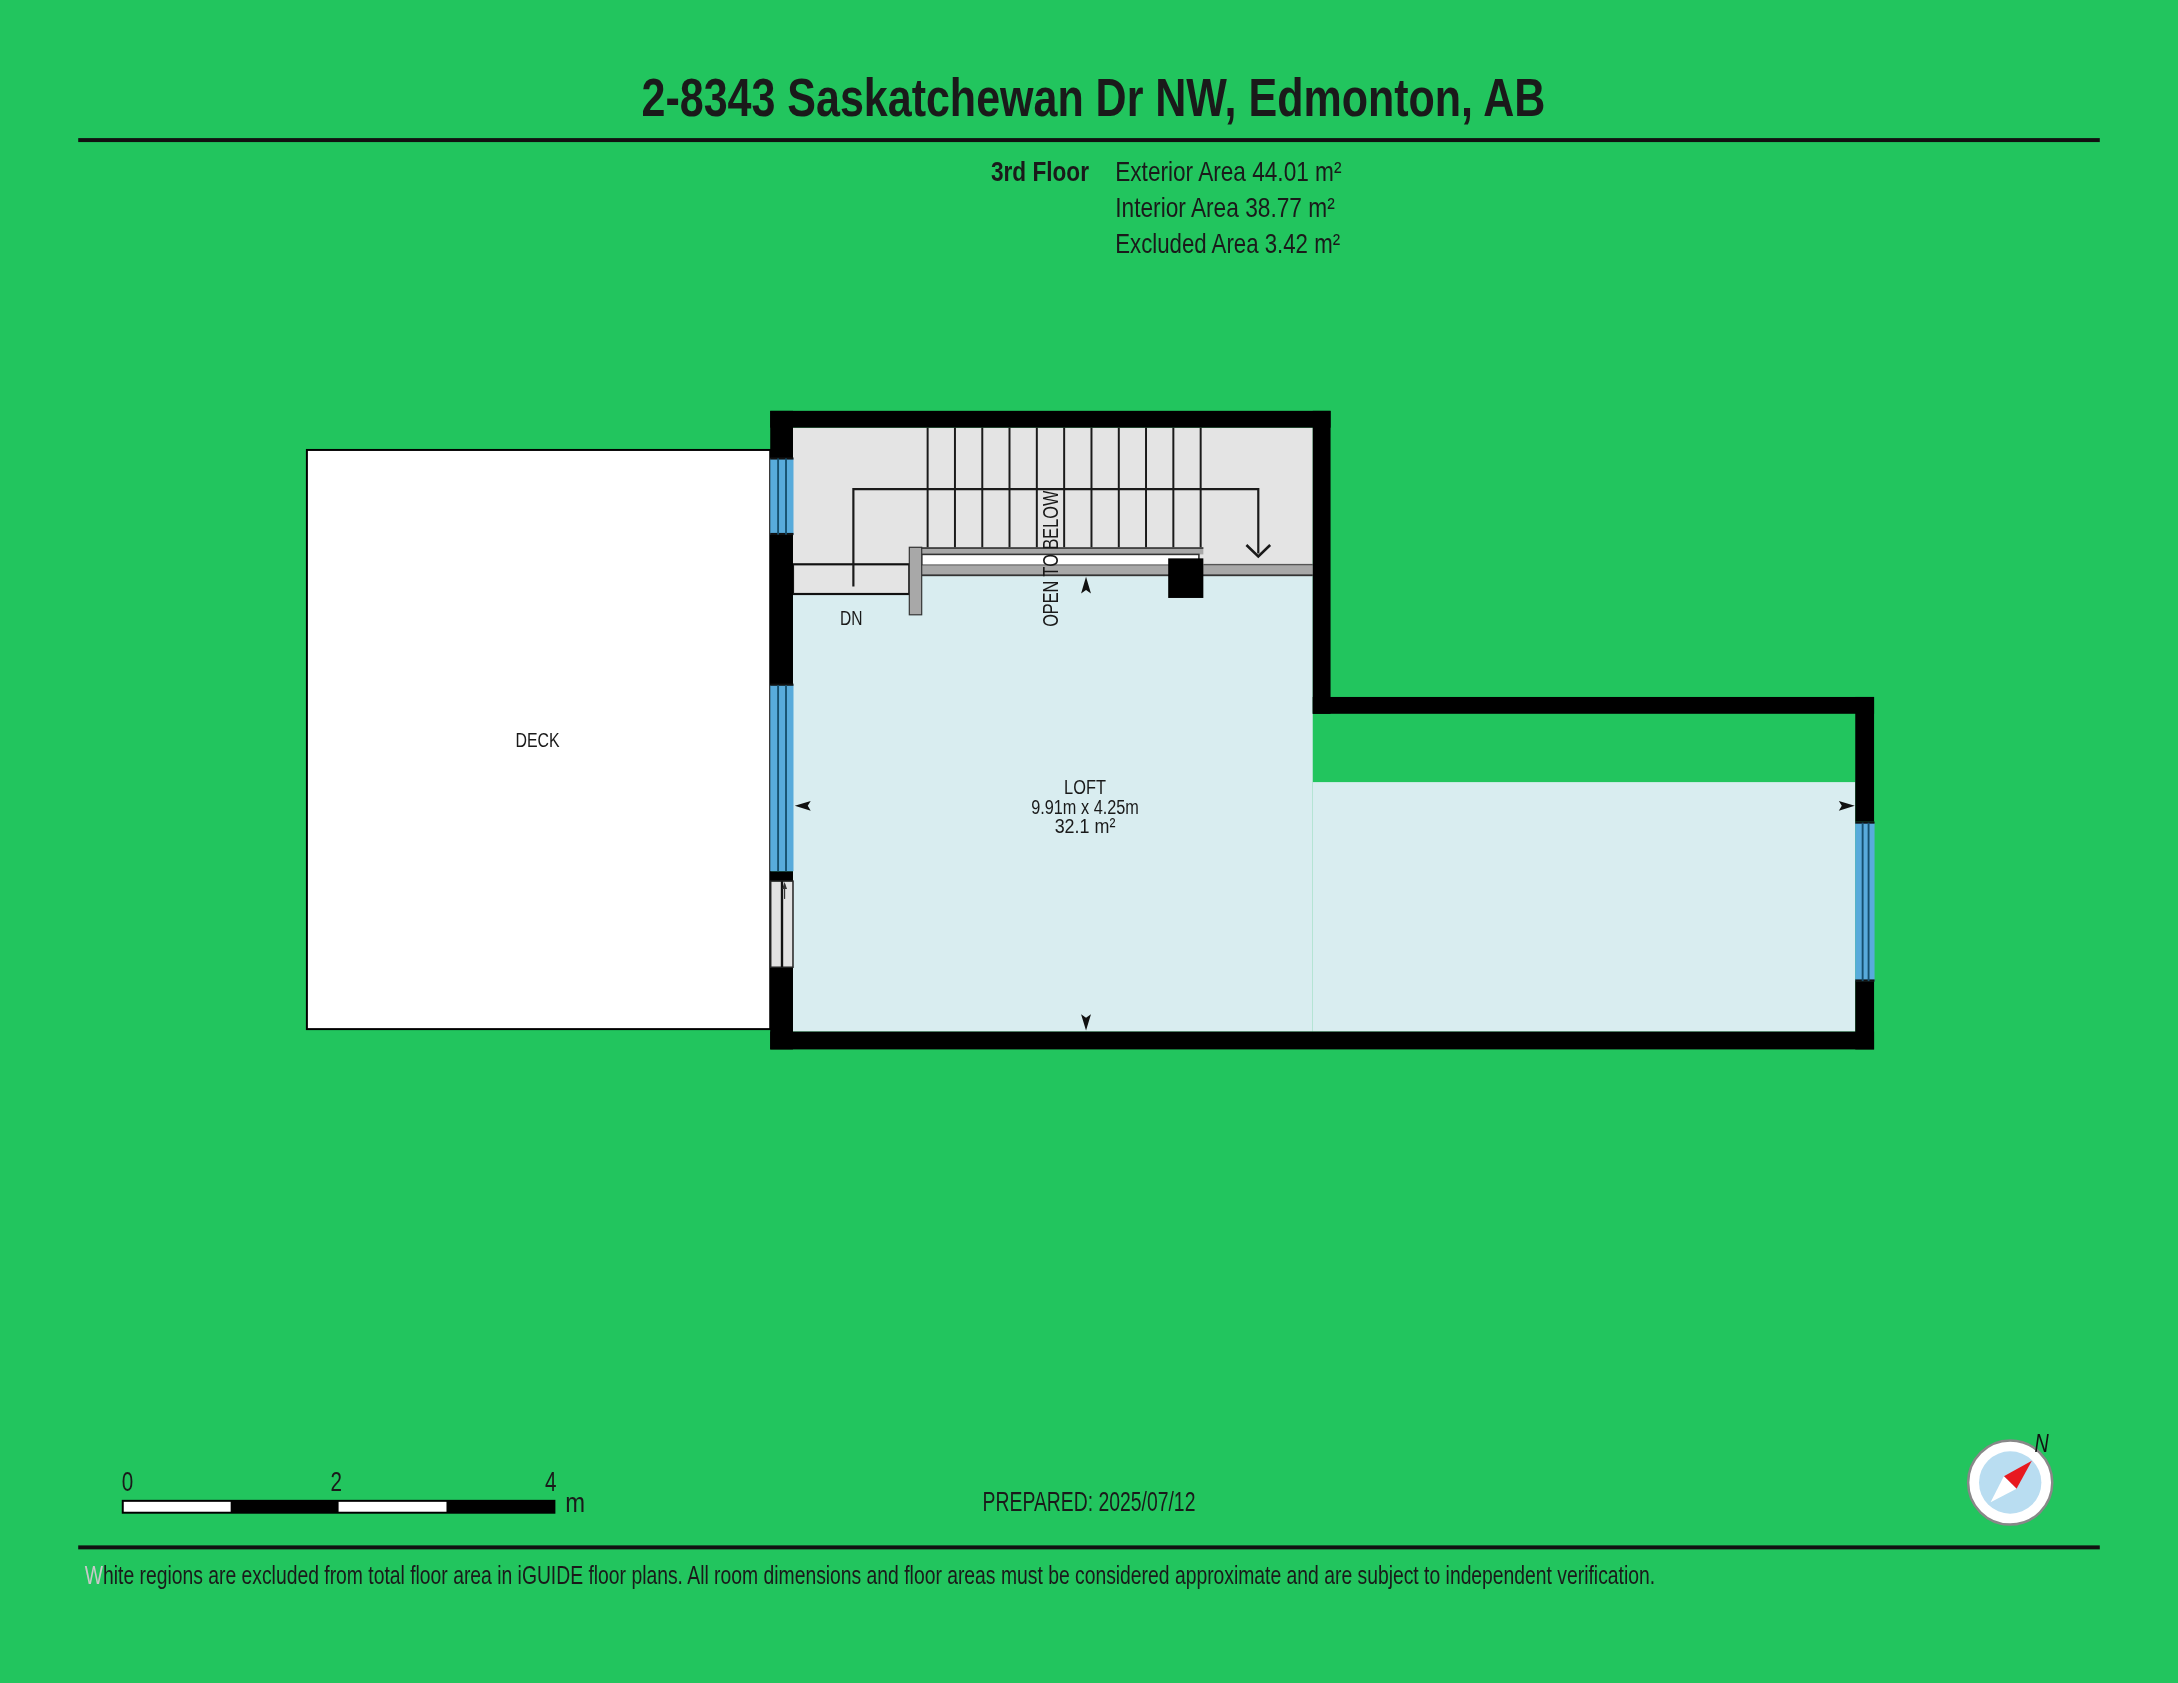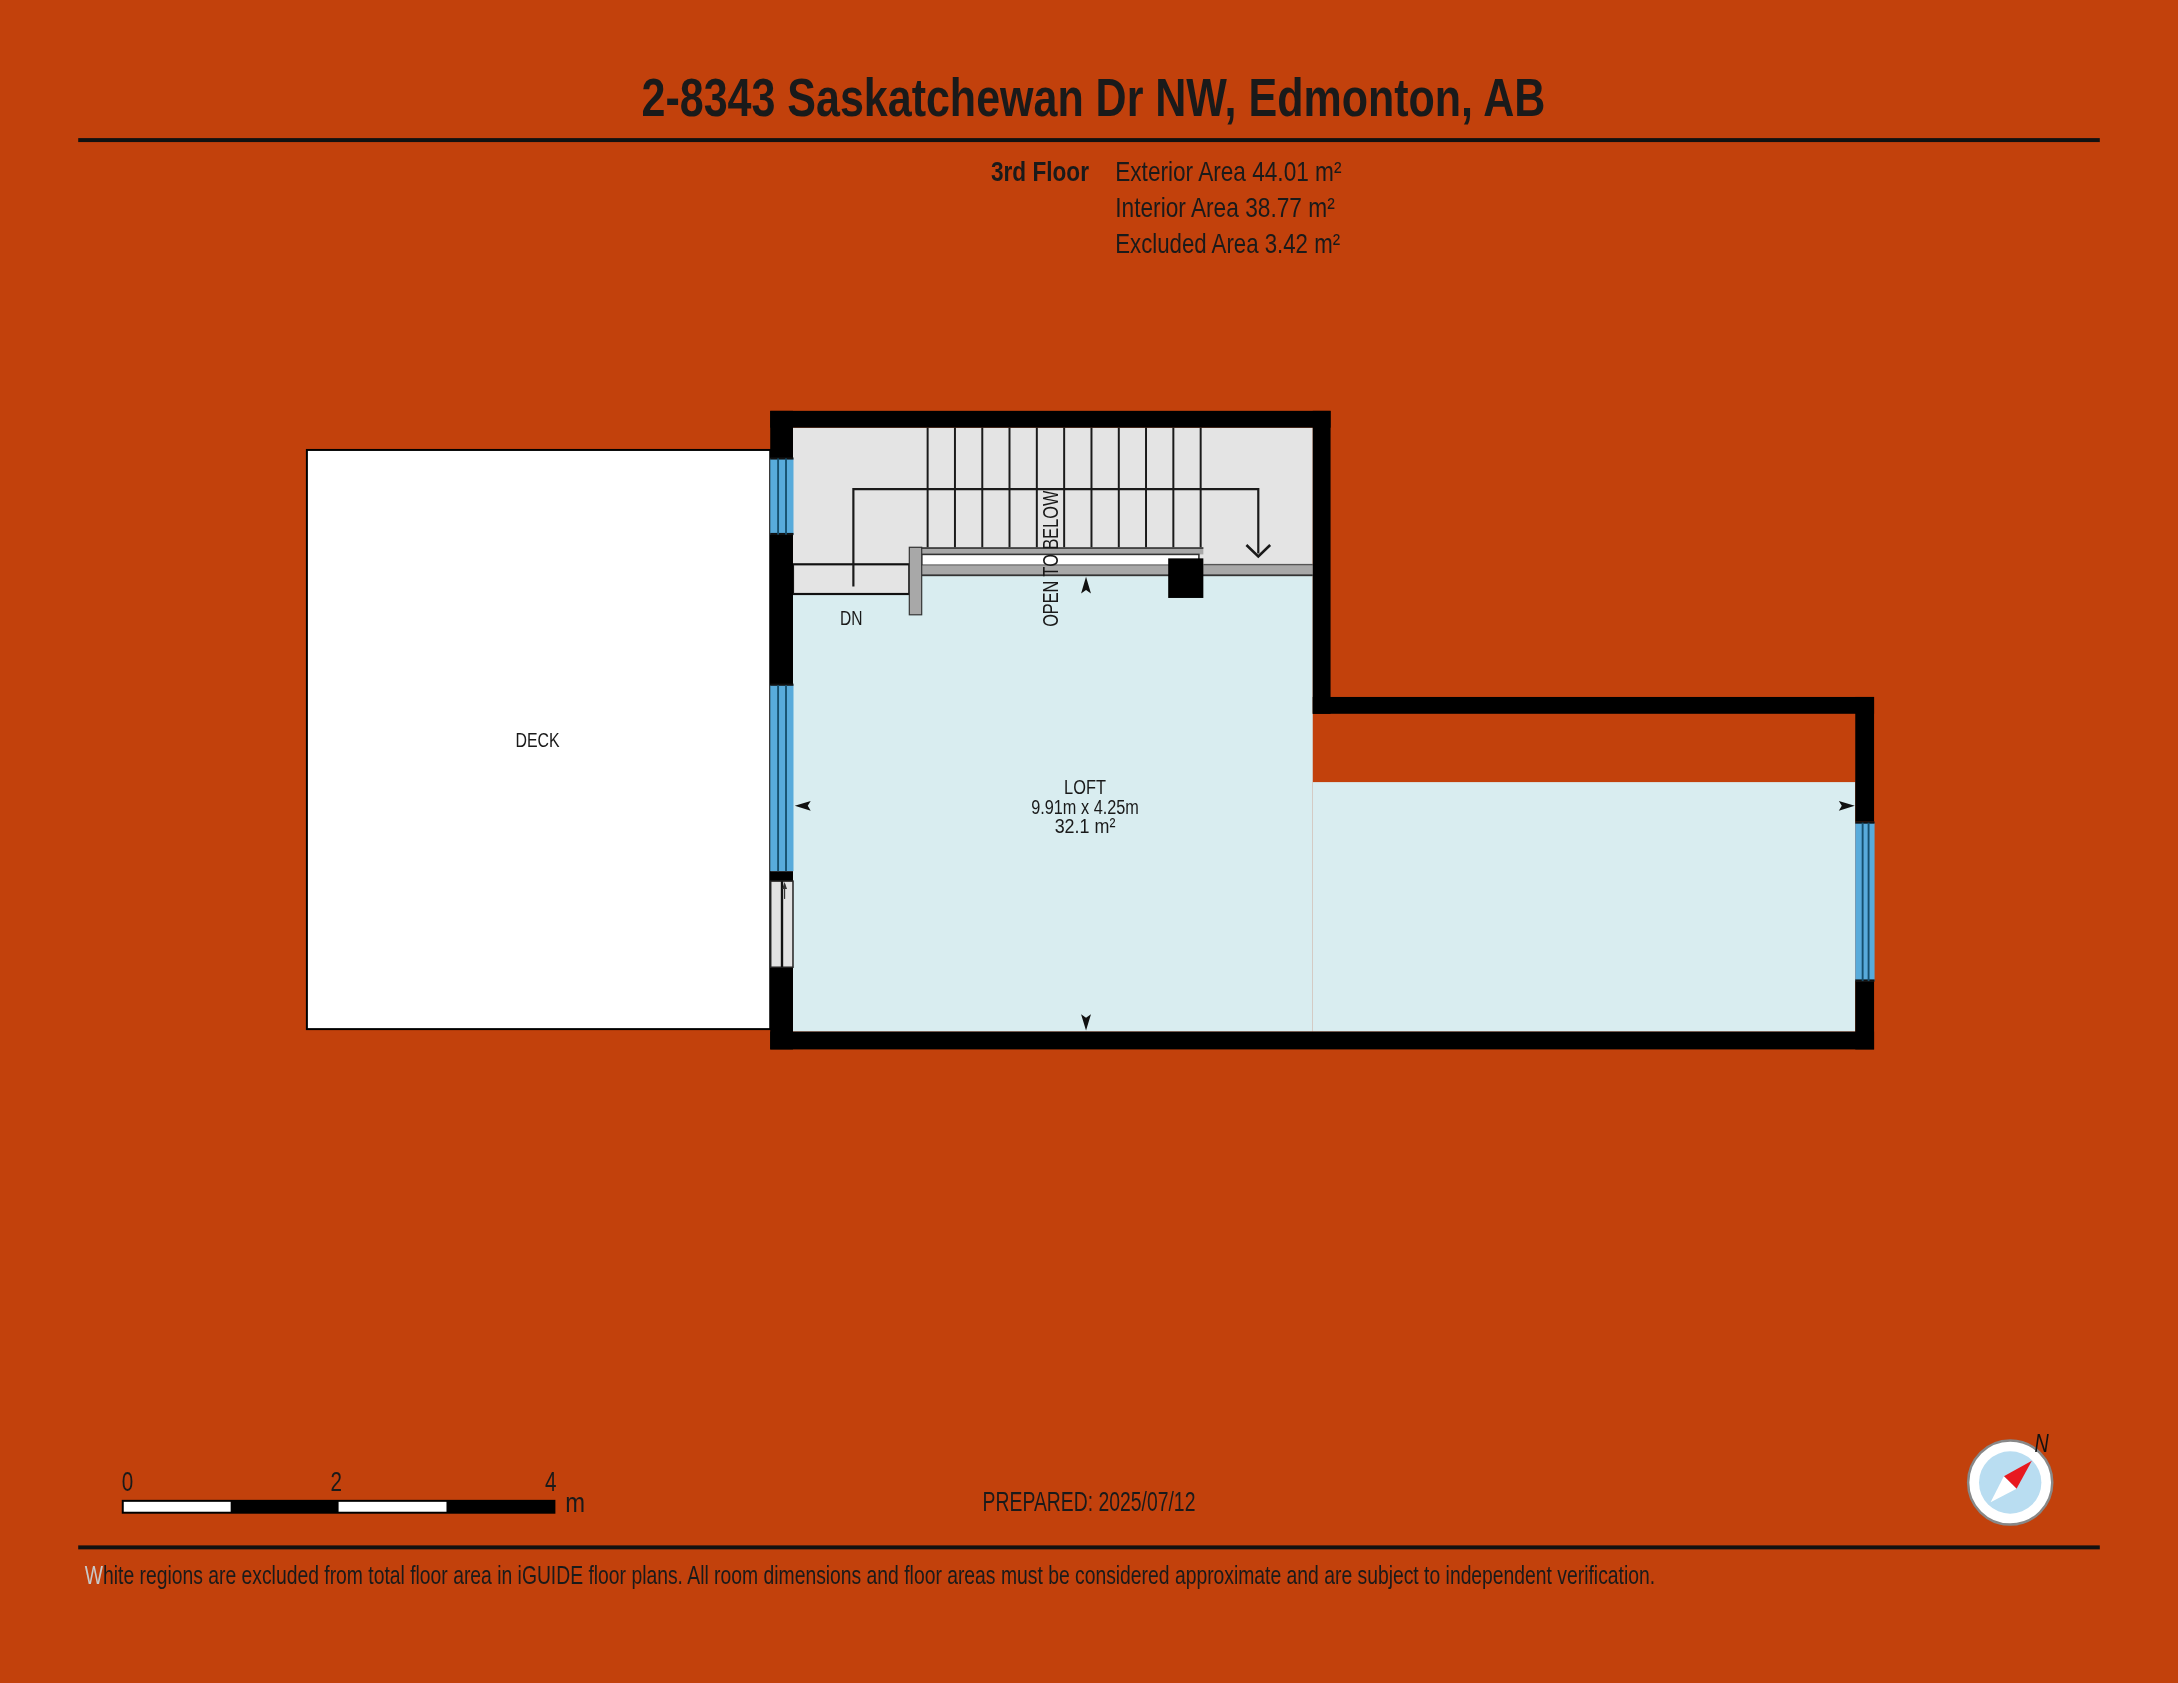--- a/index.html
+++ b/index.html
@@ -1,16 +1,16 @@
 <!DOCTYPE html>
 <html><head>
 <meta charset="utf-8">
 <style>
   html,body{margin:0;padding:0;background:#ffffff;}
-  #page{position:relative;width:2178px;height:1683px;background:#c2410c;overflow:hidden;}
+  #page{position:relative;width:2178px;height:1683px;background:#22c55e;overflow:hidden;}
   svg text{font-family:"Liberation Sans",sans-serif;}
 </style>
 </head>
 <body>
 <div id="page">
 <svg width="2178" height="1683" viewBox="0 0 2200 1700">
 
   <text x="1104.5" y="117" font-size="54" font-weight="bold" text-anchor="middle" textLength="913" lengthAdjust="spacingAndGlyphs" fill="#1a1a1a">2-8343 Saskatchewan Dr NW, Edmonton, AB</text>
   <rect x="79" y="139.5" width="2042" height="4" fill="#111111"></rect>
   <text x="1100" y="183" font-size="27" font-weight="bold" text-anchor="end" textLength="99" lengthAdjust="spacingAndGlyphs" fill="#1a1a1a">3rd Floor</text>

